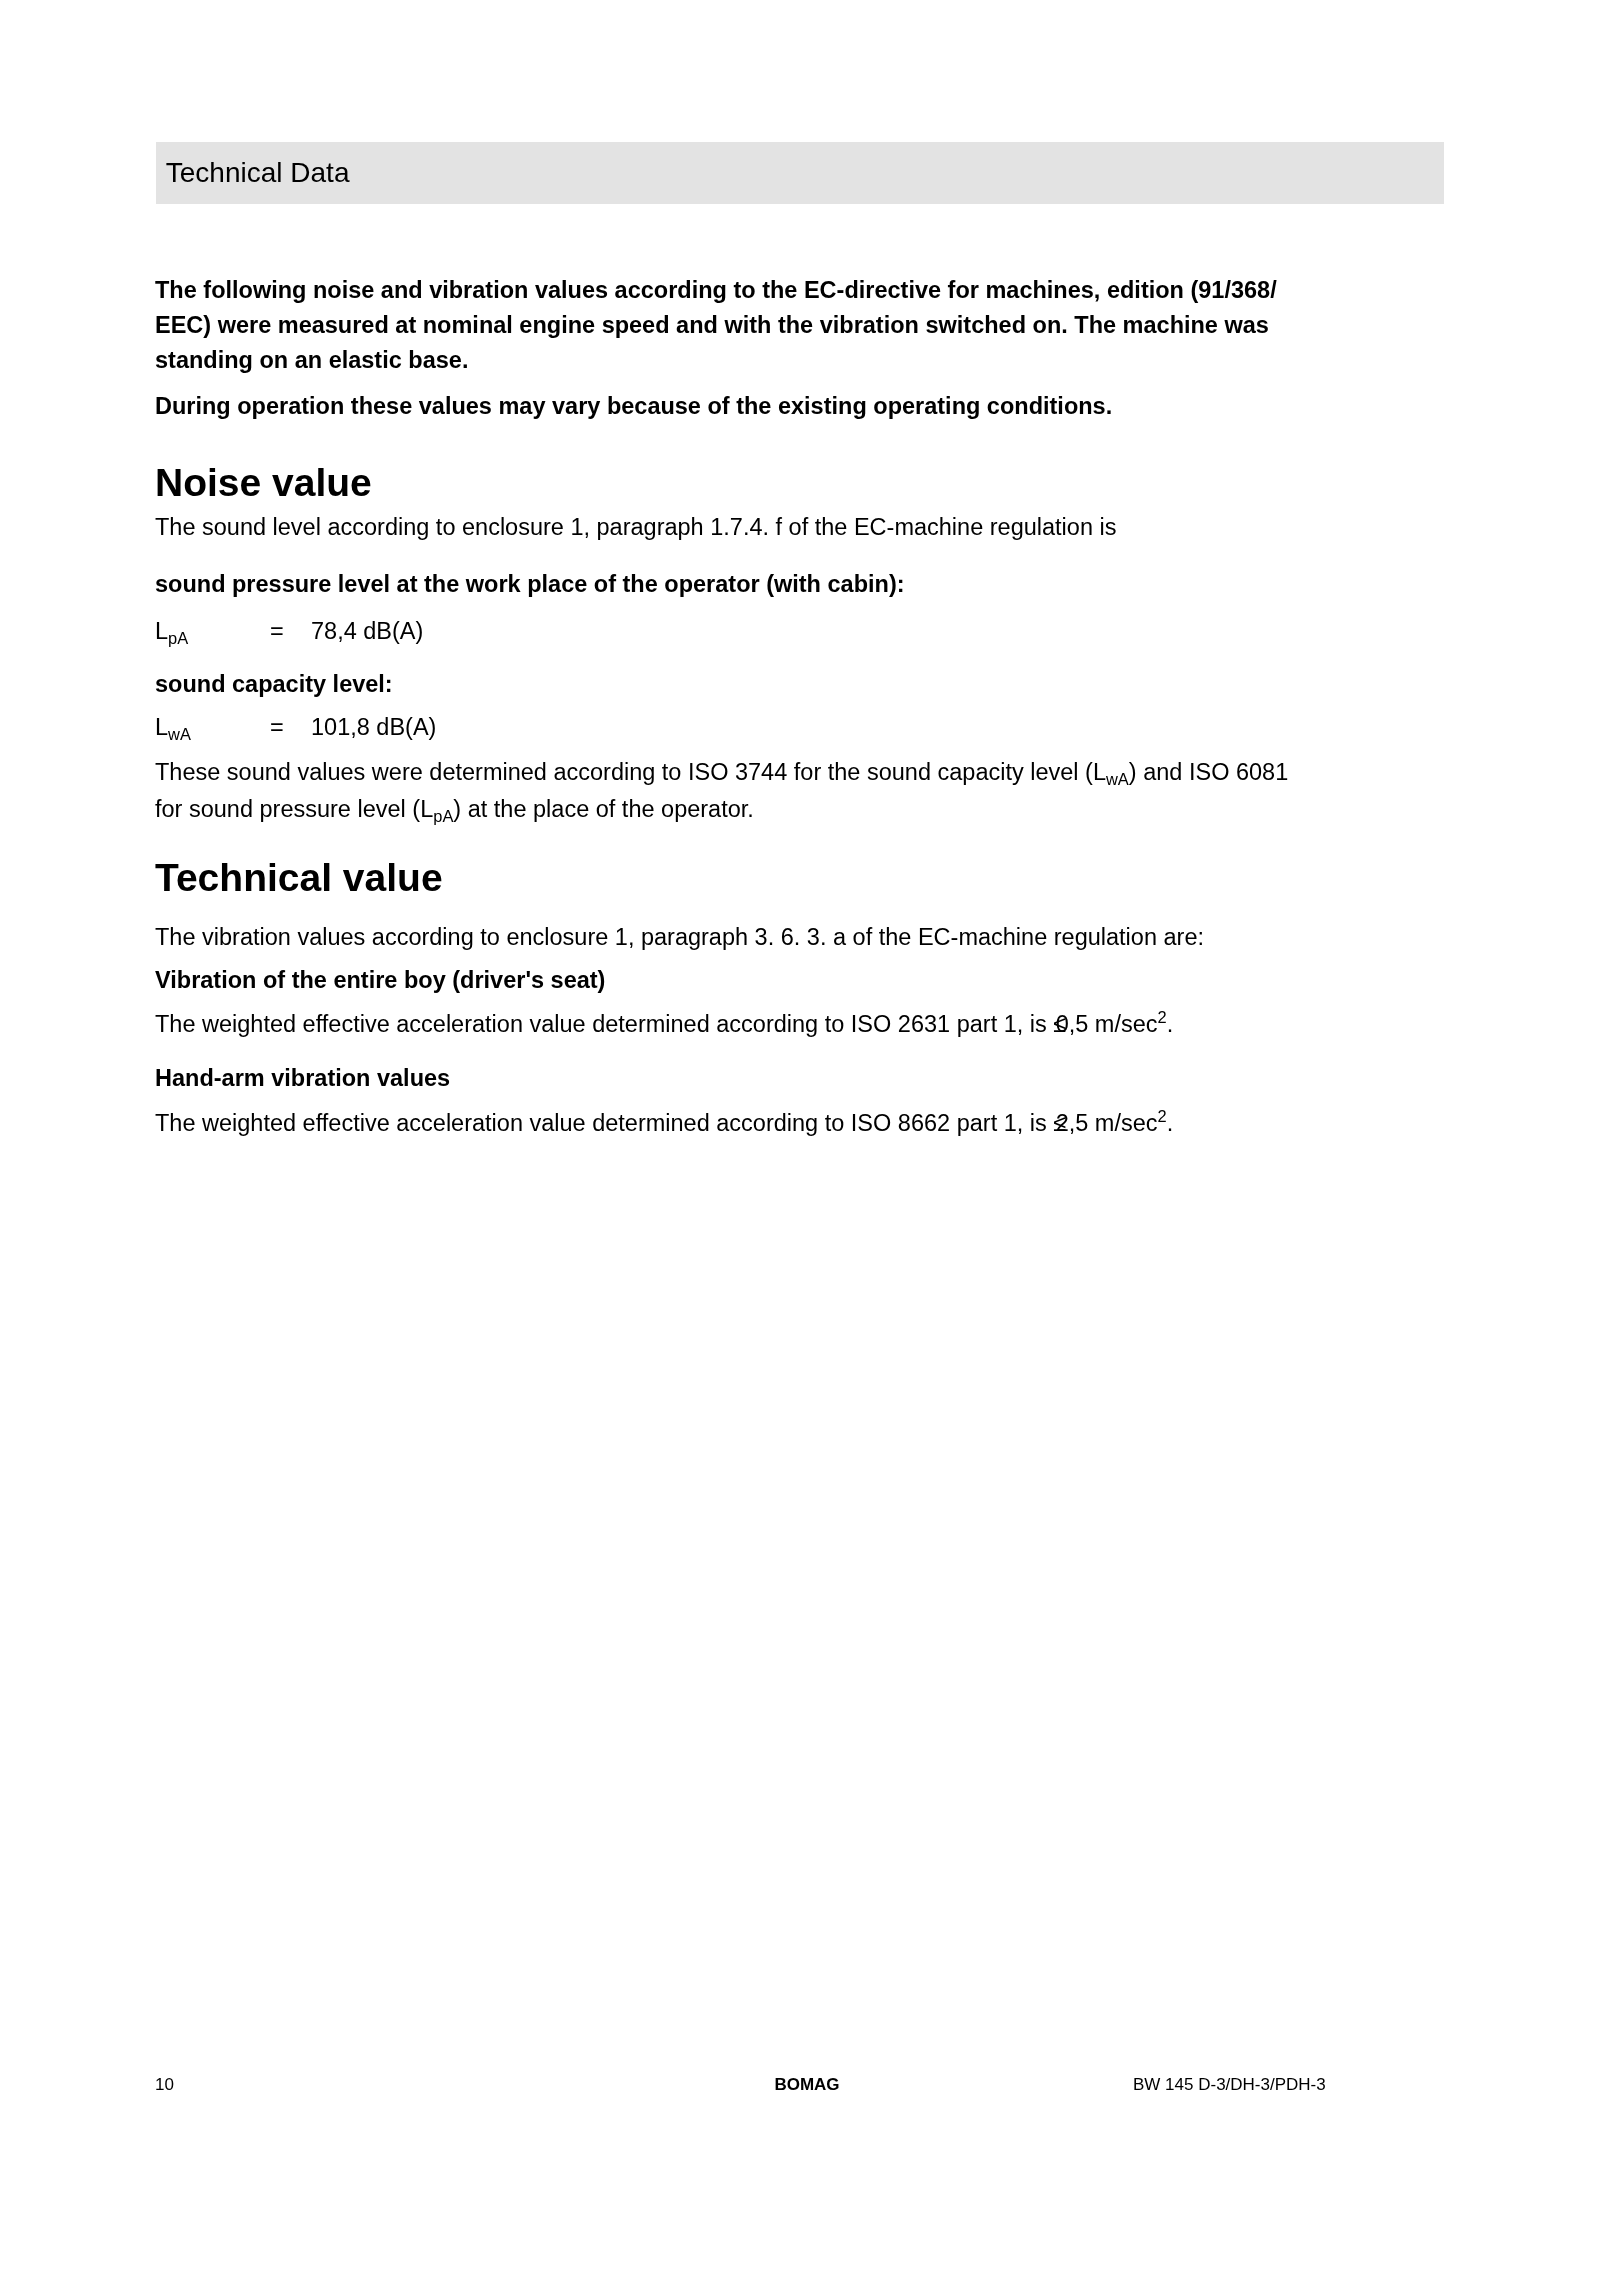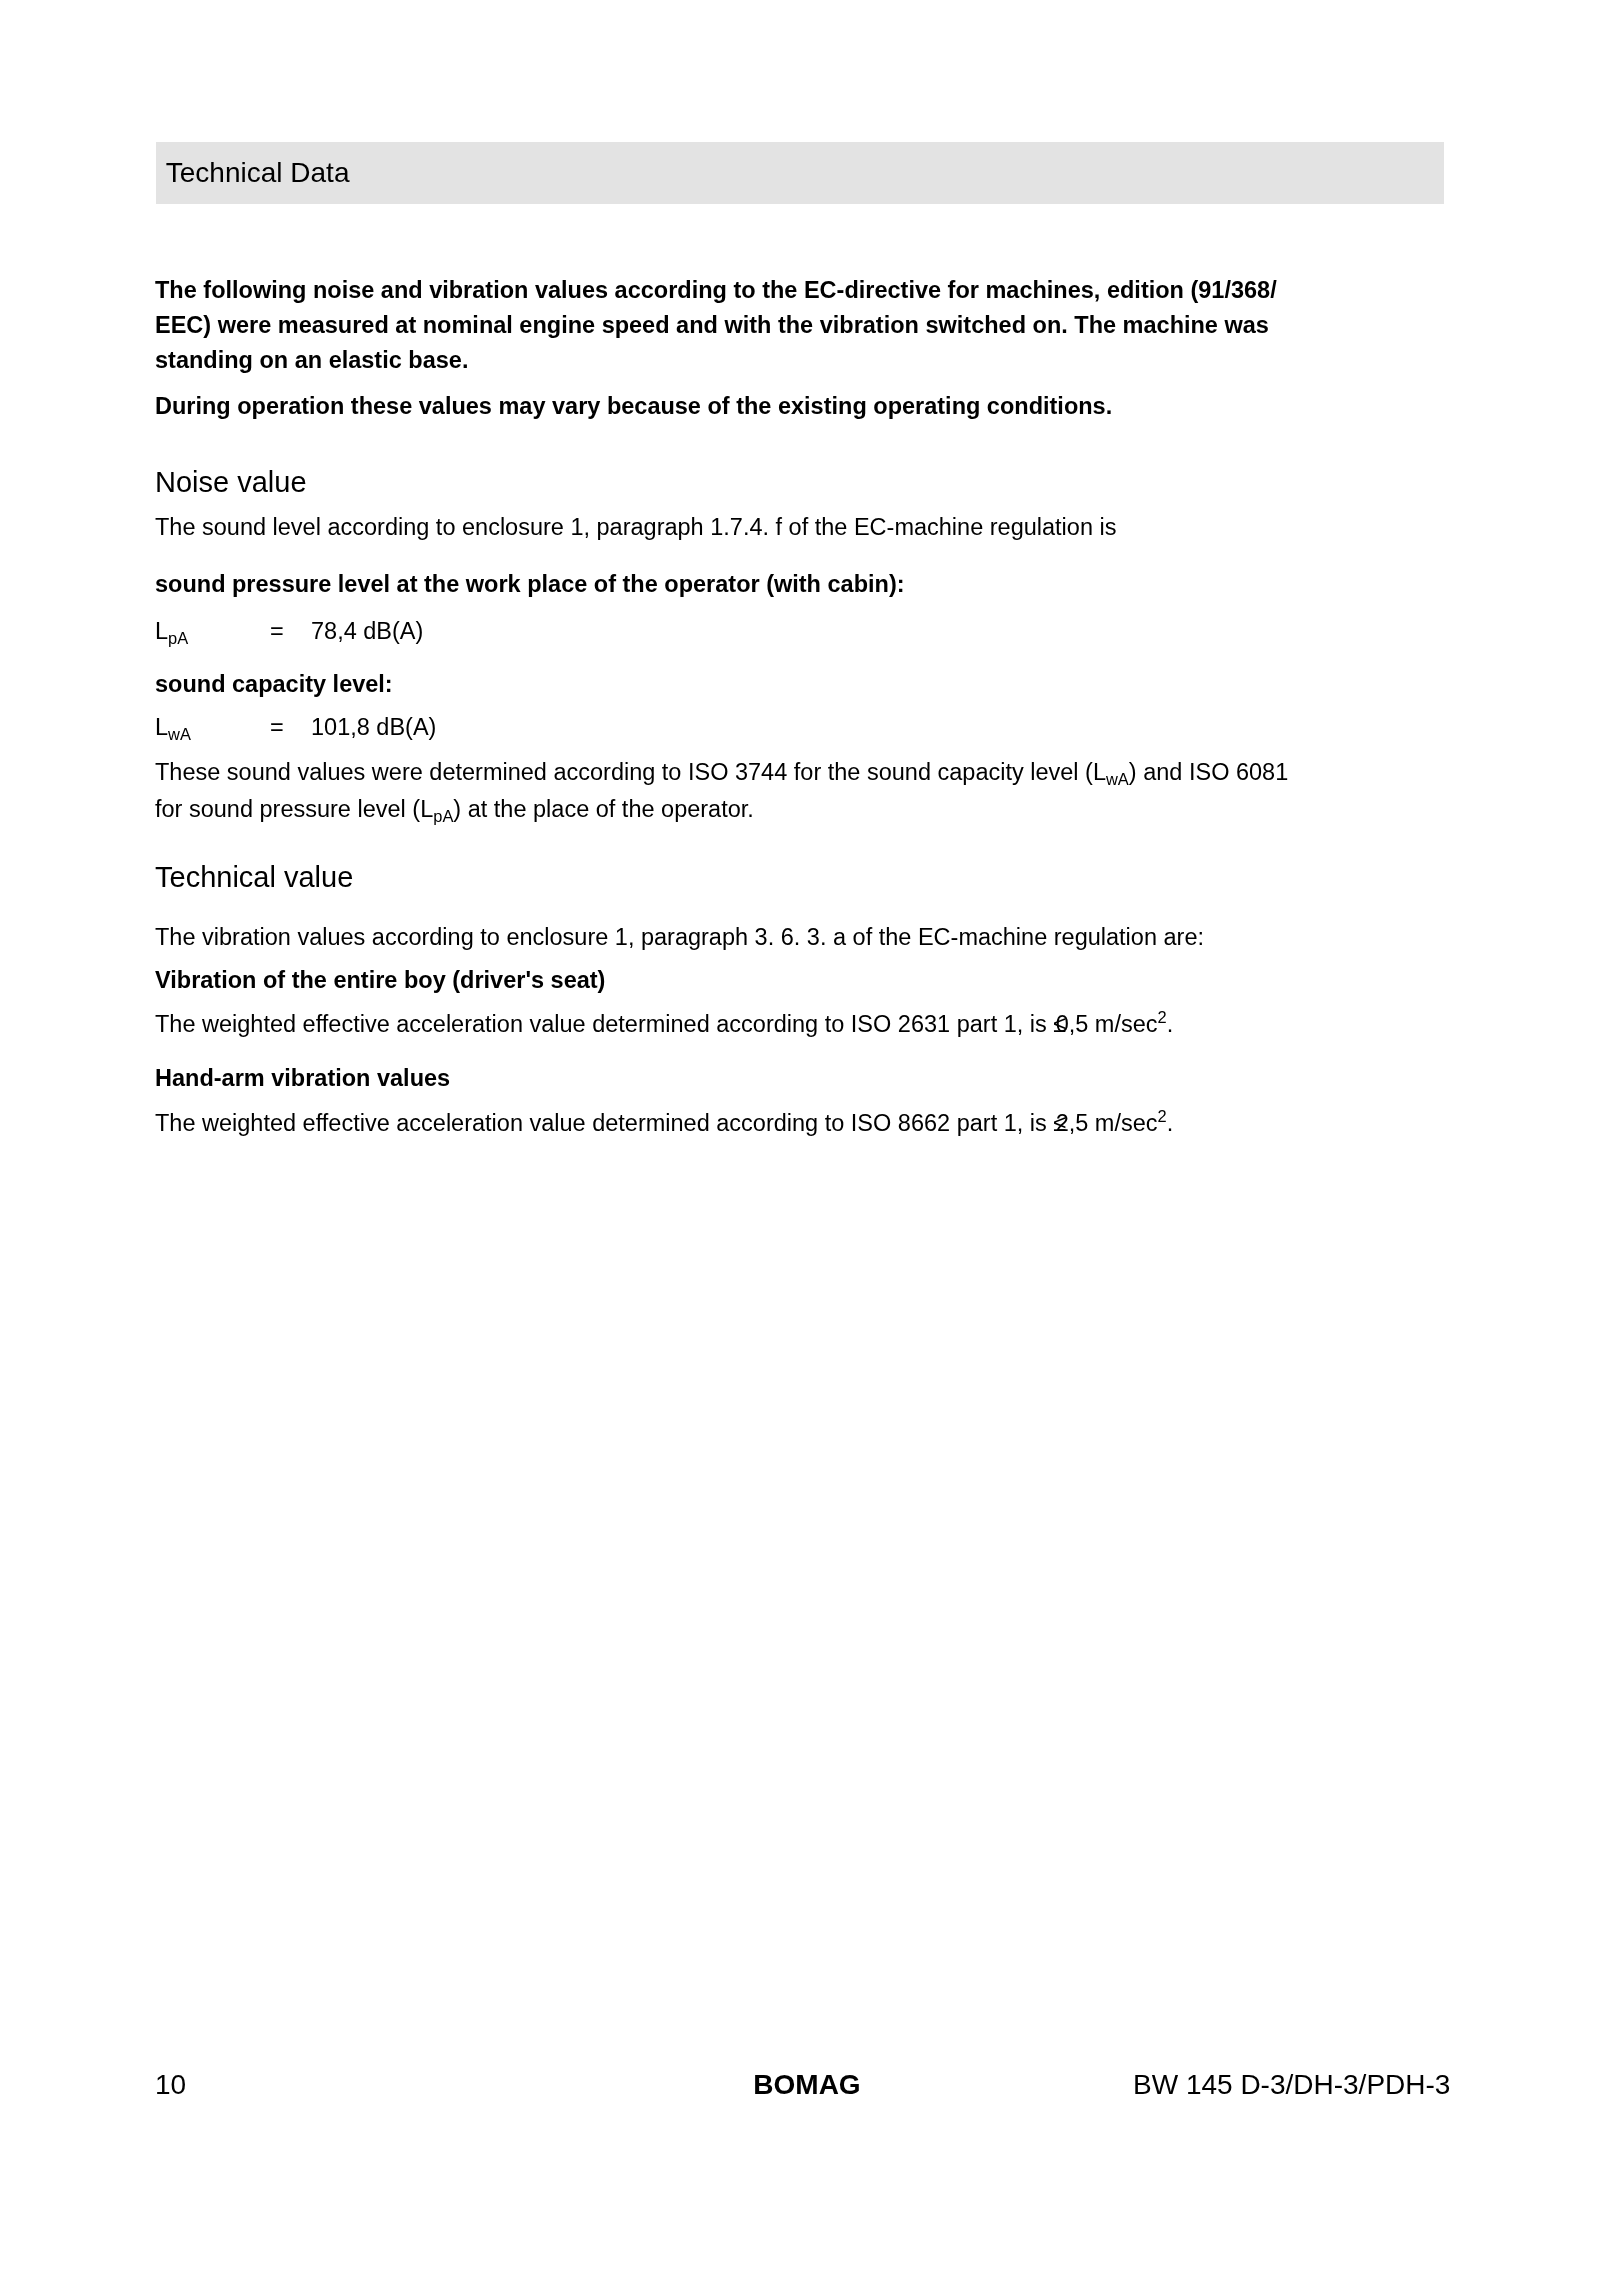--- a/index.html
+++ b/index.html
@@ -7,40 +7,40 @@
   body {
     width:1619px; height:2292px;
     position:relative;
     font-family:"Liberation Sans","DejaVu Sans",sans-serif;
     color:#000000;
     overflow:hidden;
   }
   .abs { position:absolute; left:155px; width:1308px; }
   .t  { font-size:23.5px; line-height:35px; }
   .b  { font-weight:bold; }
-  .h2 { font-size:29px; line-height:39px; font-weight:normal; }
+  .h2 { font-size:39px; line-height:39px; font-weight:bold; }
   .nowrap { white-space:nowrap; }
   .sub { font-size:70%; position:relative; top:0.30em;text-align:center; }
   .sup { font-size:70%; position:relative; top:-0.52em; }
   .le  { display:inline-block; margin-right:-0.45em; }
   .sym { display:inline-block; width:115px; }
   .eq  { display:inline-block; width:41px; }
 
   .header-bar {
     position:absolute; left:156px; top:142px;
     width:1288px; height:62px;
     background:#e3e3e3;
     display:flex; align-items:center;
     padding-left:9.8px;
   }
   .page-title { font-size:28px; font-weight:normal; }
 
   .footer {
     position:absolute; left:155px; top:2070px; width:1304px;
-    font-size:28px; line-height:29px;
+    font-size:17px; line-height:29px;
     display:flex; align-items:baseline;
   }
   .footer .f-left   { width:25%; text-align:left; }
   .footer .f-center { width:50%; text-align:center; font-weight:bold; }
   .footer .f-right  { width:25%; white-space:nowrap; }
 </style>
 </head>
 <body>
 
 <div class="header-bar">

